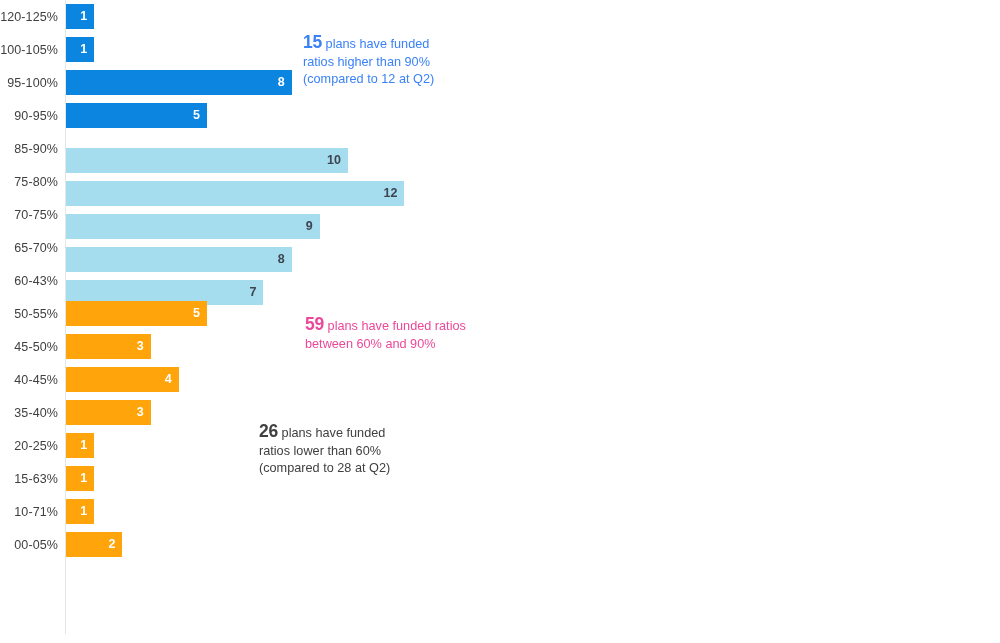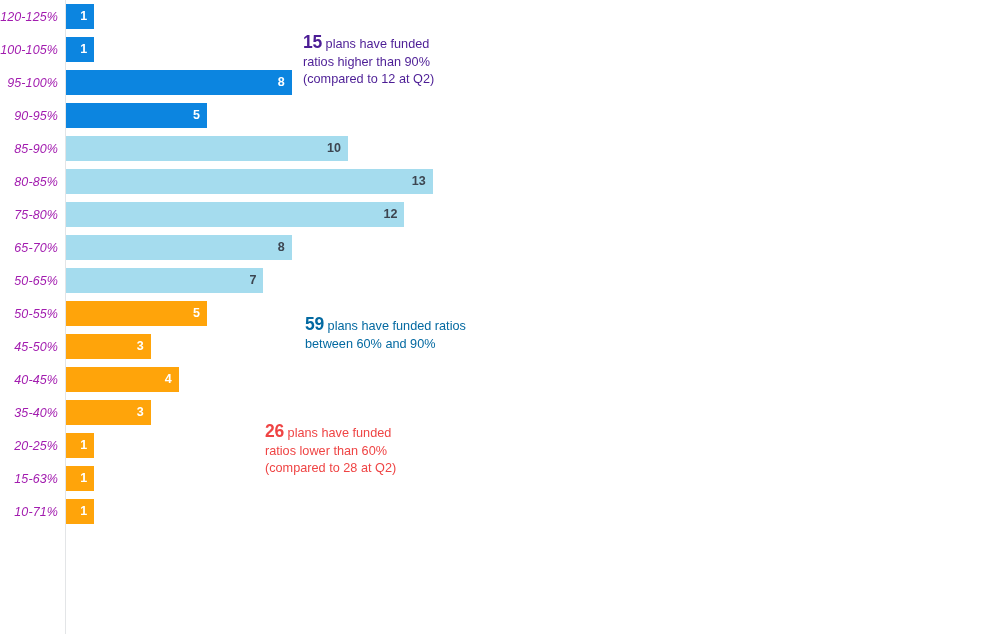--- a/index.html
+++ b/index.html
@@ -31,26 +31,25 @@
   .row {
     position: relative;
     height: 33px;
     display: flex;
     align-items: center;
   }
   .cat-label {
     width: 58px;
     text-align: right;
     font-size: 12.5px;
-    color: #a21caf;
+    color: #404040;
     letter-spacing: 0.1px;
     white-space: nowrap;
     flex: 0 0 58px;
     padding-right: 0px;
-    font-style: italic;
   }
   .bar-area {
     position: relative;
     flex: 1 1 auto;
     height: 33px;
     margin-left: 8px;
   }
   .bar {
     position: absolute;
     left: 0;
@@ -63,21 +62,21 @@
   }
   .bar .val {
     font-size: 12.5px;
     font-weight: bold;
     padding-right: 7px;
     line-height: 1;
     white-space: nowrap;
   }
   .bar.high { background: #0c85e0; }
   .bar.high .val { color: #ffffff; }
-  .bar.mid  { background: #a5dcee; }
+  .bar.mid  { background: #a5dcee; margin-top: 12px; }
   .bar.mid  .val { color: #3c4550; }
   .bar.low  { background: #ffa40a; }
   .bar.low  .val { color: #ffffff; }
 
   
   .axis-line {
     position: absolute;
     left: 65px;
     top: 0px;
     width: 1px;
@@ -91,23 +90,23 @@
     line-height: 1.32;
     font-size: 12.7px;
     white-space: nowrap;
   }
   .annotation .big {
     font-size: 17.5px;
     font-weight: bold;
     letter-spacing: -0.2px;
   }
   .annotation .ln { display: block; }
-  #anno-high { left: 303px; top: 31px; color: #4c1d95; }
-  #anno-mid  { left: 305px; top: 313px; color: #0369a1; }
-  #anno-low  { left: 265px; top: 420px; color: #ef4444; }
+  #anno-high { left: 303px; top: 31px; color: #3b82f6; }
+  #anno-mid  { left: 305px; top: 313px; color: #ec4899; }
+  #anno-low  { left: 259px; top: 420px; color: #404040; }
 </style>
 </head>
 <body>
 
 <div id="chart-root">
 
   <div class="axis-line"></div>
 
   <div class="rows" id="rows-container">
       <div class="row">
@@ -144,45 +143,45 @@
       </div>
       <div class="row">
         <div class="cat-label">85-90%</div>
         <div class="bar-area">
           <div class="bar mid" style="width: 282px;">
             <span class="val">10</span>
           </div>
         </div>
       </div>
       <div class="row">
-        <div class="cat-label">80-85%</div>
-        <div class="bar-area">
-          <div class="bar mid" style="width: 366.6px;">
-            <span class="val">13</span>
-          </div>
-        </div>
-      </div>
-      <div class="row">
         <div class="cat-label">75-80%</div>
         <div class="bar-area">
           <div class="bar mid" style="width: 338.4px;">
             <span class="val">12</span>
           </div>
         </div>
       </div>
       <div class="row">
+        <div class="cat-label">70-75%</div>
+        <div class="bar-area">
+          <div class="bar mid" style="width: 253.8px;">
+            <span class="val">9</span>
+          </div>
+        </div>
+      </div>
+      <div class="row">
         <div class="cat-label">65-70%</div>
         <div class="bar-area">
           <div class="bar mid" style="width: 225.6px;">
             <span class="val">8</span>
           </div>
         </div>
       </div>
       <div class="row">
-        <div class="cat-label">50-65%</div>
+        <div class="cat-label">60-43%</div>
         <div class="bar-area">
           <div class="bar mid" style="width: 197.4px;">
             <span class="val">7</span>
           </div>
         </div>
       </div>
       <div class="row">
         <div class="cat-label">50-55%</div>
         <div class="bar-area">
           <div class="bar low" style="width: 141px;">
@@ -228,20 +227,28 @@
           <div class="bar low" style="width: 28.2px;">
             <span class="val">1</span>
           </div>
         </div>
       </div>
       <div class="row">
         <div class="cat-label">10-71%</div>
         <div class="bar-area">
           <div class="bar low" style="width: 28.2px;">
             <span class="val">1</span>
+          </div>
+        </div>
+      </div>
+      <div class="row">
+        <div class="cat-label">00-05%</div>
+        <div class="bar-area">
+          <div class="bar low" style="width: 56.4px;">
+            <span class="val">2</span>
           </div>
         </div>
       </div>
     </div>
 
   <div class="annotation" id="anno-high">
     <span class="ln">
       <span class="big">15</span><span> plans have funded</span>
     </span>
     <span class="ln">ratios higher than 90%</span>

